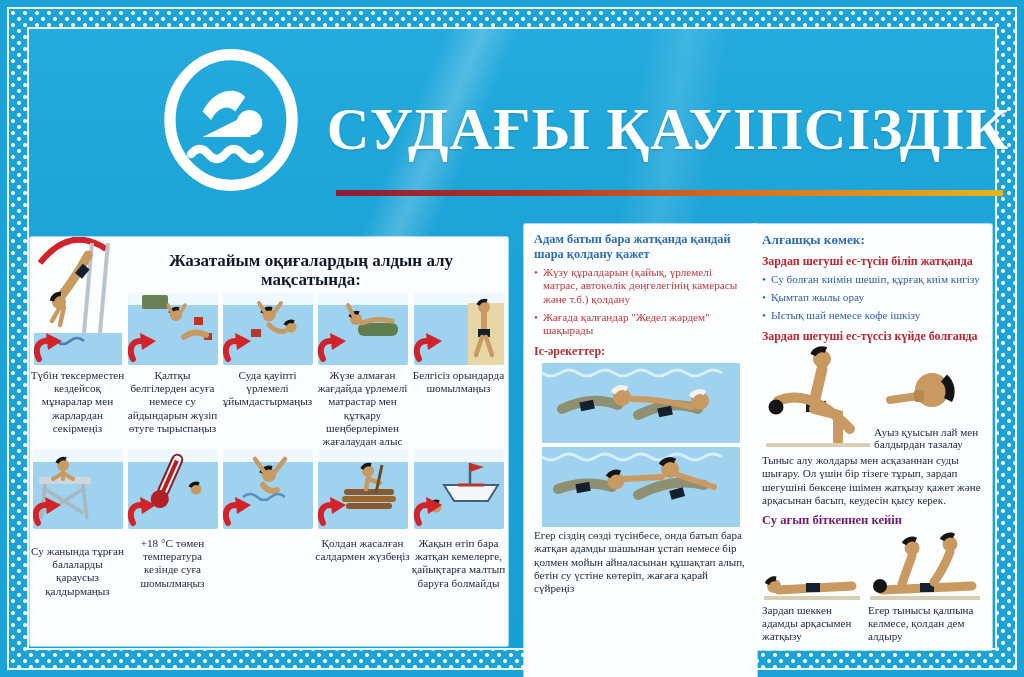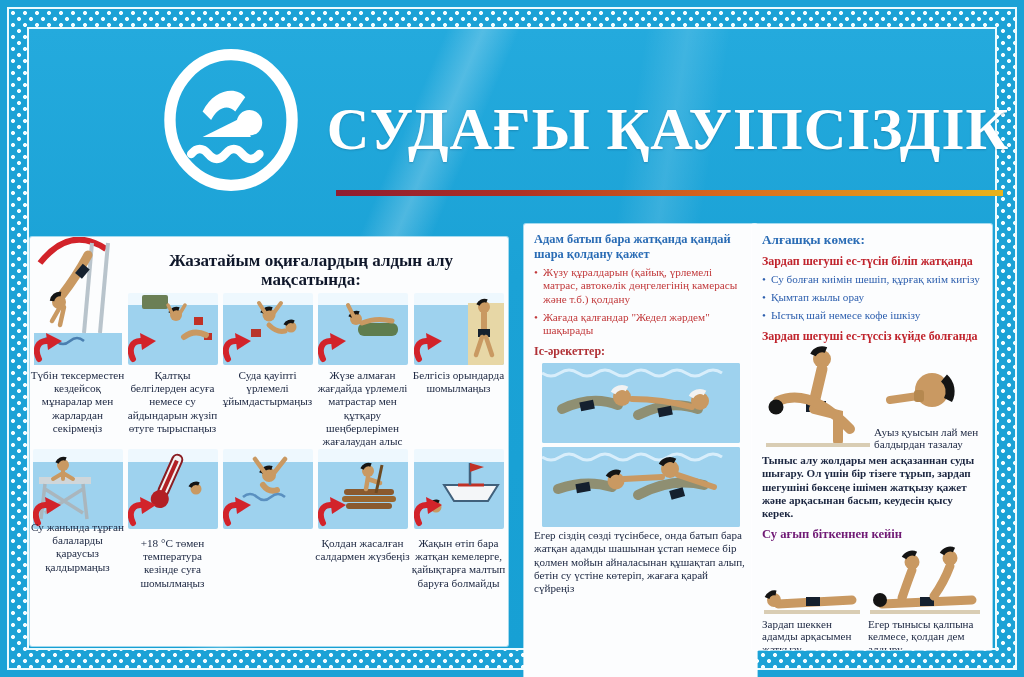--- a/index.html
+++ b/index.html
@@ -45,21 +45,21 @@
   .b-red{color:#c23a3c;}
   .b-blue{color:#2d5fae;}
   .actions{color:#b03136;font-weight:bold;font-size:12px;margin-top:7px;}
   .mid-img{display:block;margin:4px auto 2px auto;background:#9ed2ee;border-radius:2px;}
   .mid-cap{font-size:11.1px;line-height:1.18;color:#1b2640;margin:2px 0 2px 0;}
   .rp{padding:8px 10px 0 10px;}
   .rp .h-blue{font-size:13.2px;}
   .figrow{display:flex;align-items:flex-end;margin-top:2px;}
   .figcol{display:flex;flex-direction:column;align-items:center;}
   .rcap{font-size:11.1px;line-height:1.15;color:#1b2640;text-align:left;}
-  .para{font-size:11.1px;line-height:1.2;color:#1b2640;margin-top:3px;font-weight:bold;}
+  .para{font-size:11.1px;line-height:1.2;color:#1b2640;margin-top:3px;}
   .after-h{color:#701a75;font-weight:bold;font-size:12.6px;margin-top:6px;}
   .figrow2{display:flex;justify-content:space-between;align-items:flex-end;margin-top:4px;}
 </style>
 </head>
 <body>
 
 <div class="poster">
   <div class="frame"></div>
   <div class="field"></div>
 
@@ -155,21 +155,21 @@
       <svg class="sc scenebox" width="90" height="80" viewBox="0 0 90 80">
         <rect x="6" y="28" width="52" height="7" fill="#cfd6da"></rect>
         <path d="M12 35 L8 70 M50 35 L54 70 M12 40 L50 64 M50 40 L12 64" stroke="#aab6bd" stroke-width="3.5"></path>
         <circle cx="30" cy="16" r="6" fill="#c99962"></circle>
         <path d="M24 14 a7 7 0 0 1 9 -4" stroke="#141414" stroke-width="3.5" fill="none"></path>
         <path d="M30 22 L30 30 M30 24 L20 30 M30 24 L40 30" stroke="#c99962" stroke-width="4" stroke-linecap="round"></path>
         <path d="M5 74 C0 64 4 55 14 56" fill="none" stroke="#d2232a" stroke-width="6" stroke-linecap="round"></path>
         <polygon points="12,48 28,56 14,65" fill="#d2232a"></polygon>
       </svg>
     </div>
-    <div class="cap" style="left:0;top:284px;">Су жанында тұрған балаларды қараусыз қалдырмаңыз</div>
+    <div class="cap" style="left:0;top:308px;">Су жанында тұрған балаларды қараусыз қалдырмаңыз</div>
 
     <div class="lcell" style="left:95px;top:212px;">
       <svg class="sc scenebox" width="90" height="80" viewBox="0 0 90 80">
         <g transform="rotate(24 40 34)">
           <rect x="34" y="4" width="10" height="44" rx="5" fill="#f2f2f2" stroke="#8a1d23" stroke-width="2"></rect>
           <rect x="37" y="10" width="4" height="36" fill="#b32025"></rect>
           <circle cx="39" cy="52" r="9" fill="#b32025"></circle>
         </g>
         <circle cx="68" cy="40" r="5.5" fill="#c99962"></circle>
         <path d="M62 38 a7 7 0 0 1 9 -3" stroke="#141414" stroke-width="3.5" fill="none"></path>

